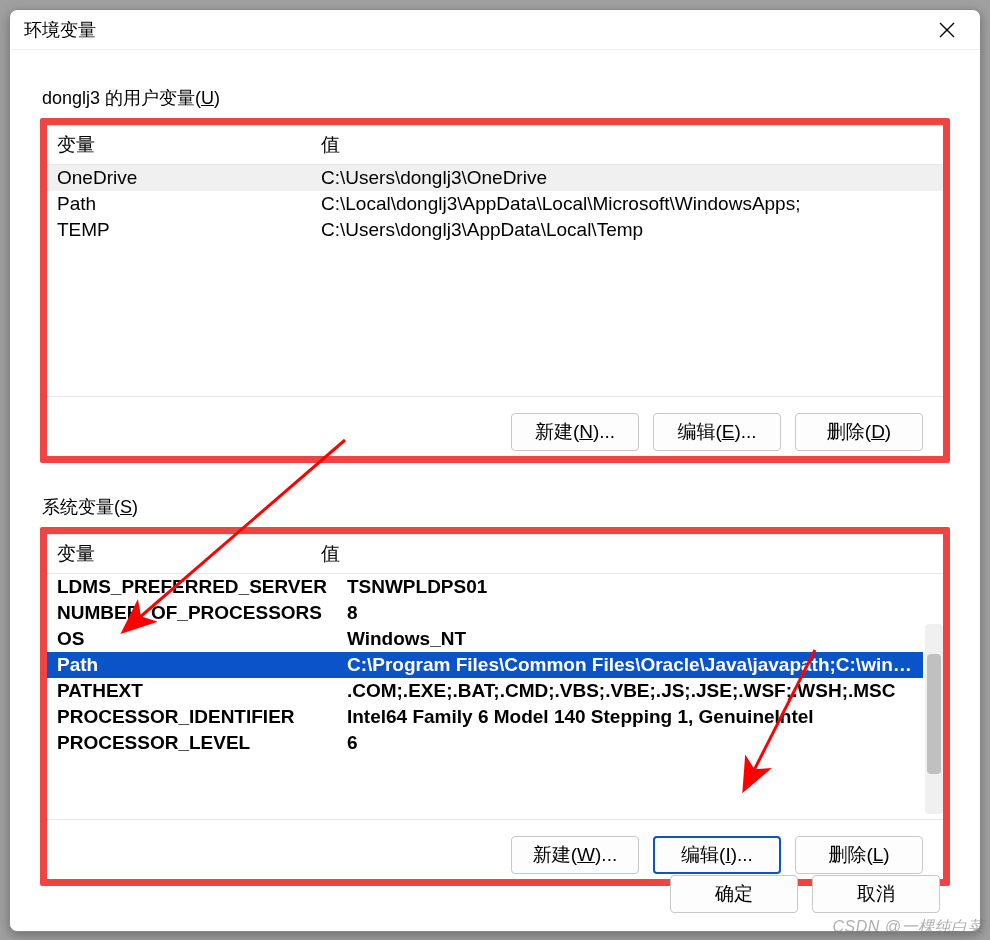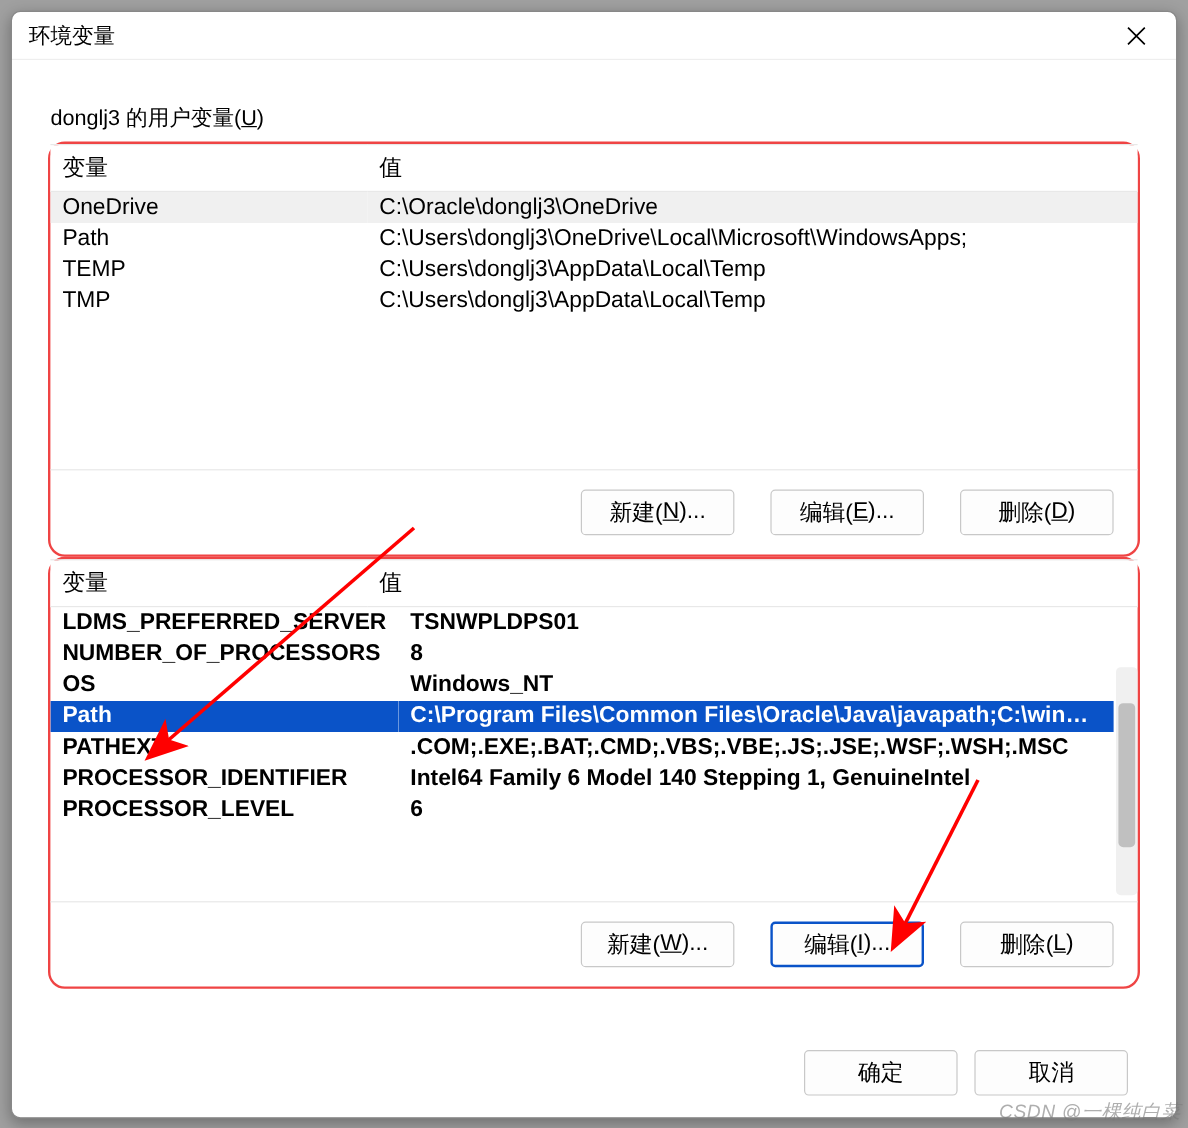--- a/index.html
+++ b/index.html
@@ -45,23 +45,23 @@
     padding: 4px 30px 0 30px;
   }
 
   .section-label {
     font-size: 18px;
     margin: 32px 0 8px 2px;
   }
   .section-label .u { text-decoration: underline; }
 
   .groupbox {
-    border: 2px solid #ef4444;
-    border-radius: 14px;
-    padding: 0 0 16px 0;
+    border: 7px solid #ef4444;
+    border-radius: 2px;
+    padding: 0 0 5px 0;
   }
   .tbl {
     width: 100%;
     border-collapse: collapse;
   }
   .tbl th {
     text-align: left;
     font-weight: normal;
     font-size: 19px;
     padding: 6px 10px;
@@ -86,21 +86,21 @@
 
   .user-table-body {
     height: 232px;
     overflow: hidden;
     border-bottom: 1px solid #e8e8e8;
   }
 
   .btn-row {
     display: flex;
     justify-content: flex-end;
-    gap: 30px;
+    gap: 14px;
     padding: 16px 20px 0 0;
   }
   .btn {
     min-width: 128px;
     height: 38px;
     border: 1px solid #c8c8c8;
     border-radius: 4px;
     background: #fdfdfd;
     font-size: 19px;
     font-family: inherit;
@@ -196,32 +196,28 @@
       </table>
       <div class="user-table-body">
         <table class="tbl">
             <colgroup>
               <col class="name-col">
               <col class="val-col">
             </colgroup>
           <tbody id="user-rows">
               <tr class="sel">
                 <td>OneDrive</td>
-                <td>C:\Oracle\donglj3\OneDrive</td>
+                <td>C:\Users\donglj3\OneDrive</td>
               </tr>
               <tr>
                 <td>Path</td>
-                <td>C:\Users\donglj3\OneDrive\Local\Microsoft\WindowsApps;</td>
+                <td>C:\Local\donglj3\AppData\Local\Microsoft\WindowsApps;</td>
               </tr>
               <tr>
                 <td>TEMP</td>
-                <td>C:\Users\donglj3\AppData\Local\Temp</td>
-              </tr>
-              <tr>
-                <td>TMP</td>
                 <td>C:\Users\donglj3\AppData\Local\Temp</td>
               </tr>
             </tbody>
         </table>
       </div>
       <div class="btn-row">
         <button class="btn">
             <span>新建(</span>
             <span class="u">N</span>
             <span>)...</span>
@@ -232,20 +228,23 @@
             <span>)...</span>
           </button>
         <button class="btn">
             <span>删除(</span>
             <span class="u">D</span>
             <span>)</span>
           </button>
       </div>
     </div>
 
+    <div class="section-label">
+      <span>系统变量(</span><span class="u">S</span><span>)</span>
+    </div>
     <div class="groupbox">
       <table class="tbl">
         <colgroup>
             <col class="name-col">
             <col class="val-col">
           </colgroup>
         <thead>
           <tr>
             <th>变量</th>
             <th>值</th>

